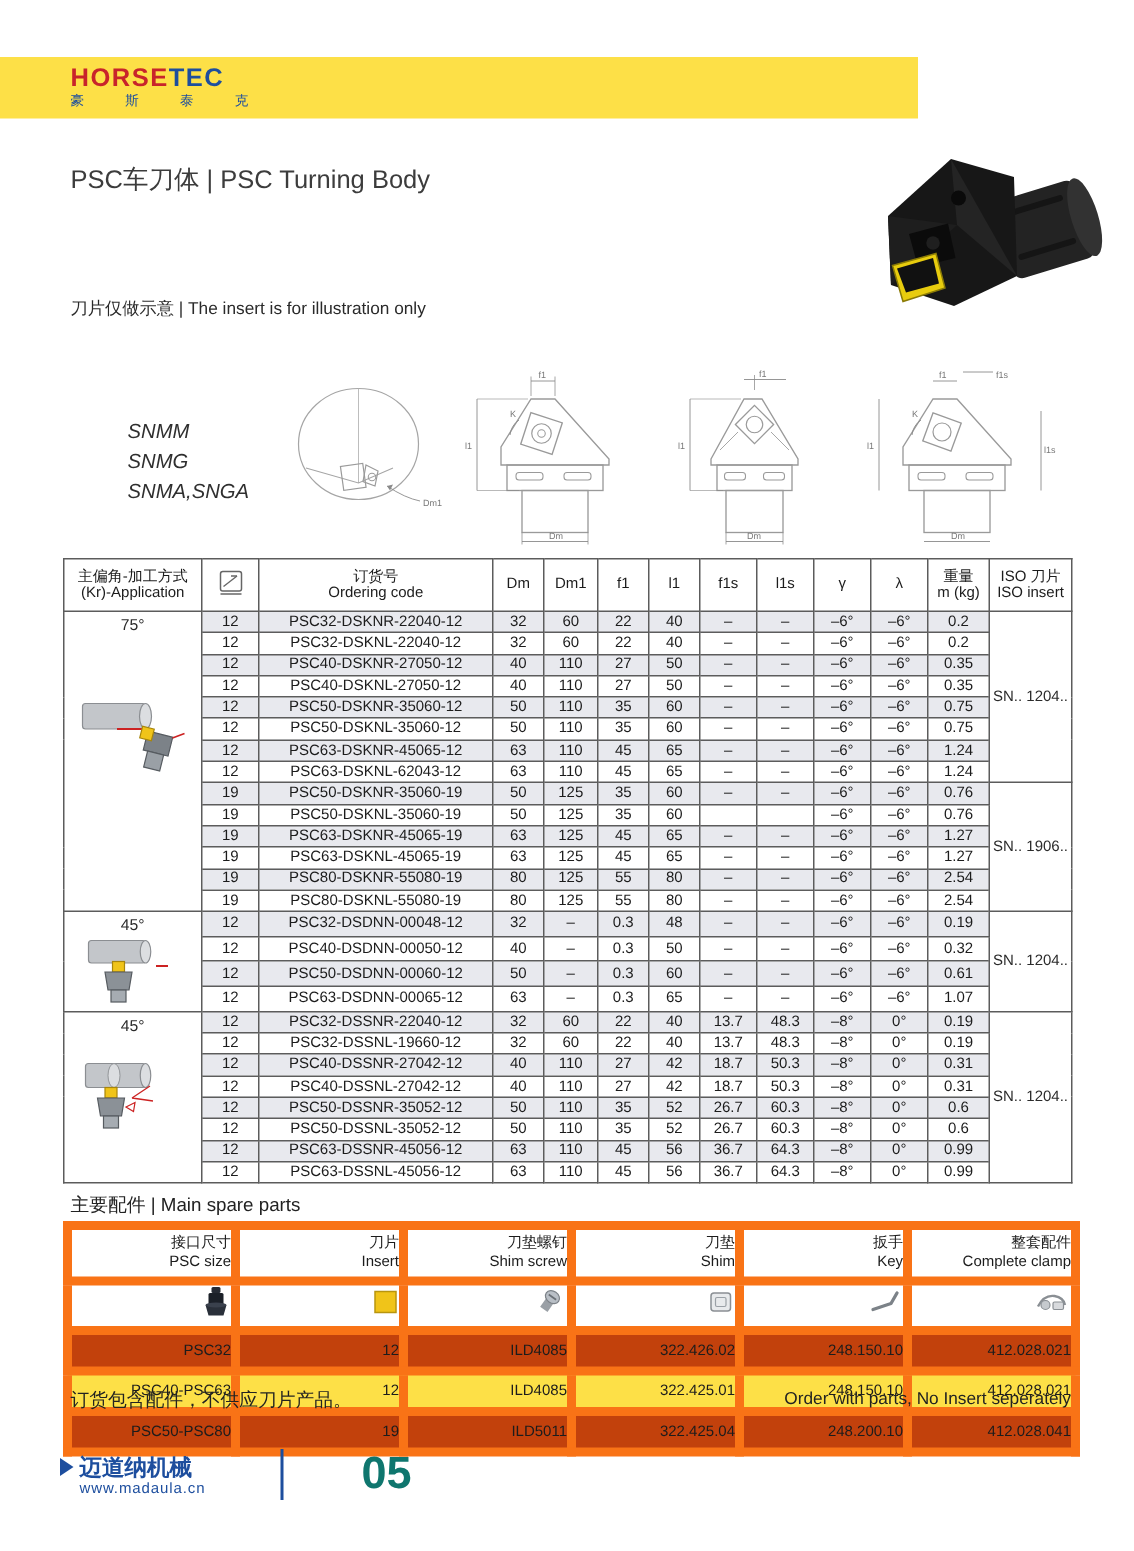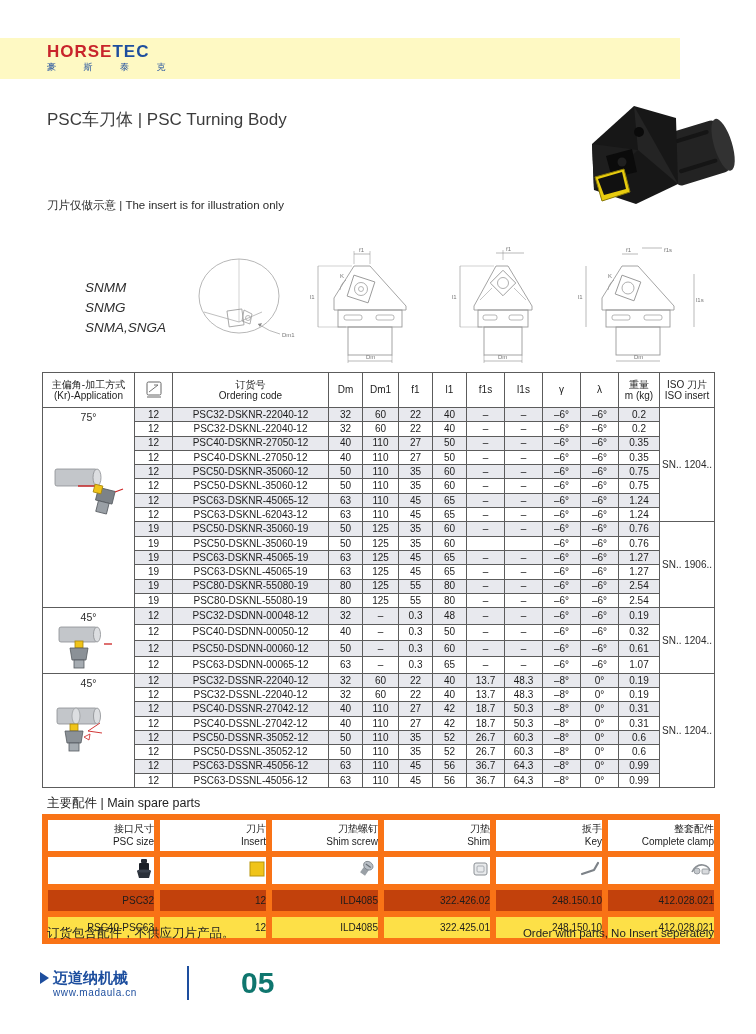--- a/index.html
+++ b/index.html
@@ -1,20 +1,20 @@
 <!DOCTYPE html>
 <html><head>
 <meta charset="utf-8">
 <style>
   html,body{margin:0;padding:0;background:#ffffff;}
   .page{position:relative;width:756px;height:1034px;background:#ffffff;overflow:hidden;
         font-family:"Liberation Sans","DejaVu Sans",sans-serif;color:#1c1c1c;}
 
   
-  .topbar{position:absolute;top:38px;left:0;width:680px;height:41px;background:#fef9c3;}
+  .topbar{position:absolute;top:38px;left:0;width:612px;height:41px;background:#fde047;}
   .logo{position:absolute;left:47px;top:5px;}
   .logo-en{font-size:17px;font-weight:bold;letter-spacing:1px;line-height:17px;}
   .logo-en .red{color:#c8242b;}
   .logo-en .blue{color:#1d4e9e;}
   .logo-cn{font-size:9px;color:#1d4e9e;letter-spacing:12.5px;margin-top:1px;white-space:nowrap;}
 
   
   .title{position:absolute;left:47px;top:108px;font-size:17px;color:#3c3c3c;}
   .models{position:absolute;left:145px;top:160px;display:flex;gap:48px;
           color:#17499c;font-weight:bold;font-size:15px;}
@@ -515,21 +515,21 @@
           <td>40</td>
           <td>13.7</td>
           <td>48.3</td>
           <td>–8°</td>
           <td>0°</td>
           <td>0.19</td>
           <td rowspan="8" class="iso-cell iso-3">SN.. 1204..</td>
         </tr>
         <tr>
           <td>12</td>
-          <td>PSC32-DSSNL-22040-12</td>
+          <td>PSC32-DSSNL-19660-12</td>
           <td>32</td>
           <td>60</td>
           <td>22</td>
           <td>40</td>
           <td>13.7</td>
           <td>48.3</td>
           <td>–8°</td>
           <td>0°</td>
           <td>0.19</td>
         </tr>
@@ -694,20 +694,28 @@
           <td>412.028.021</td>
         </tr>
         <tr>
           <td>PSC40-PSC63</td>
           <td>12</td>
           <td>ILD4085</td>
           <td>322.425.01</td>
           <td>248.150.10</td>
           <td>412.028.021</td>
         </tr>
+        <tr class="alt">
+          <td>PSC50-PSC80</td>
+          <td>19</td>
+          <td>ILD5011</td>
+          <td>322.425.04</td>
+          <td>248.200.10</td>
+          <td>412.028.041</td>
+        </tr>
       </tbody>
   </table>
 
   <div class="foot-cn">订货包含配件，不供应刀片产品。</div>
   <div class="foot-en">Order with parts, No Insert seperately</div>
 
   <div class="bottomlogo">
     <div class="bl-left">
       <div class="bl-name">
           <span class="tri"></span>

